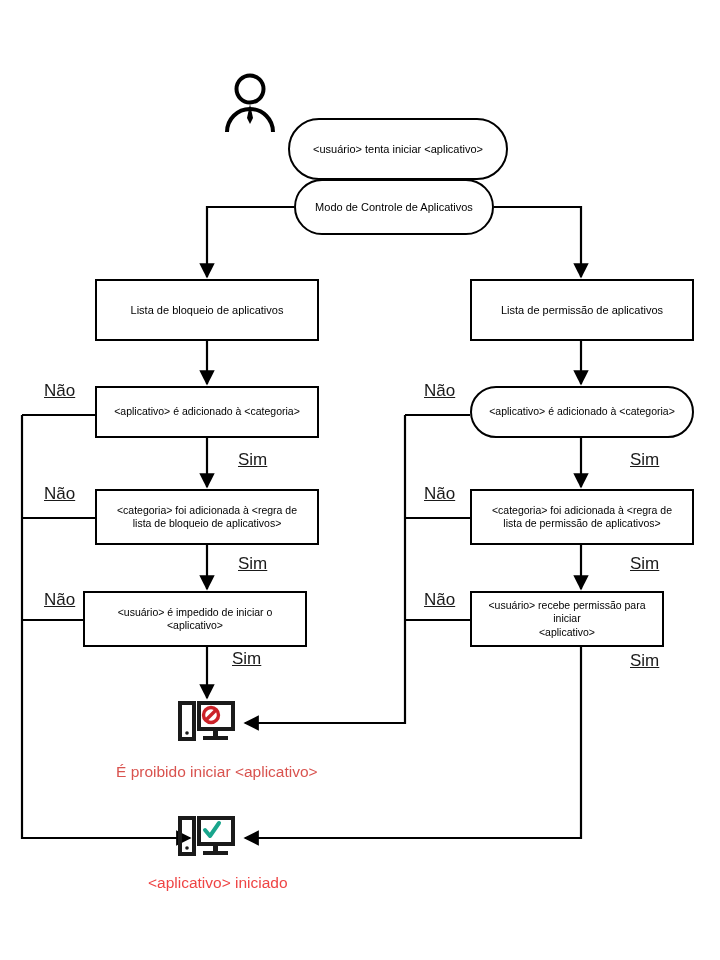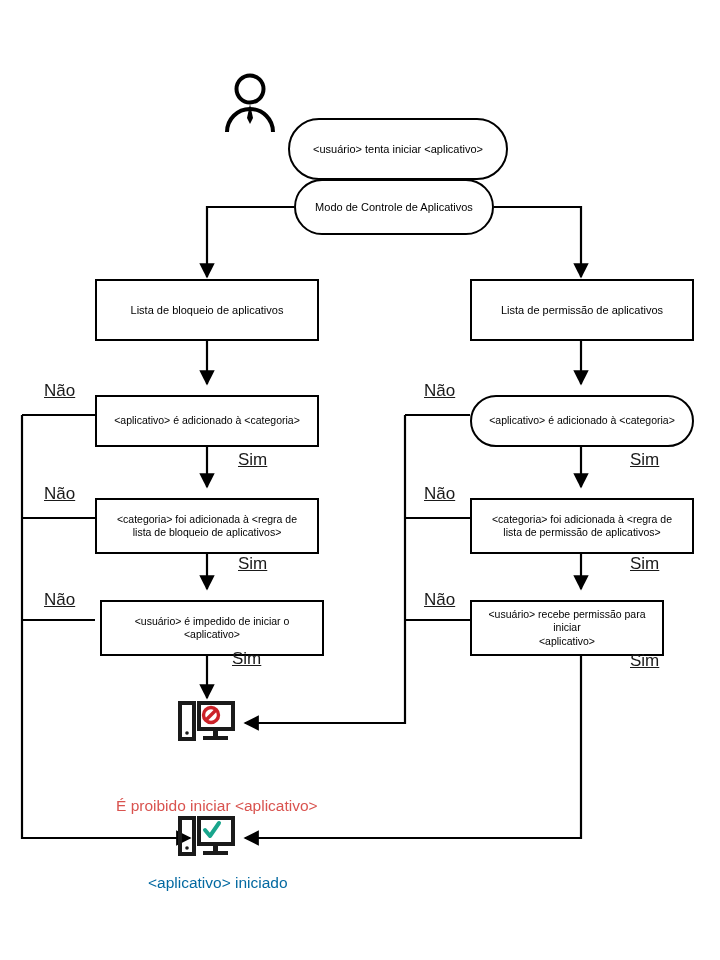--- a/index.html
+++ b/index.html
@@ -48,41 +48,41 @@
     white-space: pre-line;
   }
   .rounded {
     border-radius: 999px;
   }
 
   
   .n-start  { font-size: 11px; margin-top: 48px; }
   .n-mode   { font-size: 11px; align-items: center; }
   .n-list   { font-size: 11px; }
-  .n-step   { font-size: 10.5px; margin-top: 9px; }
+  .n-step   { font-size: 10.5px; }
 
   
   .elabel {
     position: absolute;
     font-size: 17px;
     color: #1a1a1a;
     white-space: nowrap;
     z-index: 4;
     text-decoration: underline;
   }
 
   
   .caption {
     position: absolute;
     font-size: 15.5px;
     white-space: nowrap;
     z-index: 4;
   }
   .caption.denied  { color: #d9534f; }
-  .caption.allowed { color: #0369a1; }
+  .caption.allowed { color: #ef4444; }
 
   
   .icon-wrap {
     position: absolute;
     z-index: 4;
   }
   .person-icon { left: 222px; top: 72px; width: 56px; height: 62px; }
   .pc-icon     { width: 58px; height: 48px; }
   .pc-deny     { left: 178px; top: 700px; }
   .pc-allow    { left: 178px; top: 815px; }
@@ -168,21 +168,21 @@
   <div class="node n-step" style="left:95px; top:489px; width:224px; height:56px;">
     <span class="txt">&lt;categoria&gt; foi adicionada à &lt;regra de
 lista de bloqueio de aplicativos&gt;</span>
   </div>
 
   <div class="node n-step" style="left:470px; top:489px; width:224px; height:56px;">
     <span class="txt">&lt;categoria&gt; foi adicionada à &lt;regra de
 lista de permissão de aplicativos&gt;</span>
   </div>
 
-  <div class="node n-step" style="left:100px; top:591px; width:224px; height:56px;">
+  <div class="node n-step" style="left:83px; top:591px; width:224px; height:56px;">
     <span class="txt">&lt;usuário&gt; é impedido de iniciar o
 &lt;aplicativo&gt;</span>
   </div>
 
   <div class="node n-step" style="left:470px; top:591px; width:194px; height:56px;">
     <span class="txt">&lt;usuário&gt; recebe permissão para iniciar
 &lt;aplicativo&gt;</span>
   </div>
 
   <div class="elabel" style="left:44px; top:381px;">Não</div>
@@ -205,21 +205,21 @@
     <svg viewBox="0 0 58 48" width="58" height="48" xmlns="http://www.w3.org/2000/svg">
       <rect x="2" y="3" width="14" height="36" fill="none" stroke="#1a1a1a" stroke-width="4"></rect>
       <circle cx="9" cy="33" r="1.8" fill="#1a1a1a"></circle>
       <rect x="21" y="3" width="34" height="26" fill="none" stroke="#1a1a1a" stroke-width="4"></rect>
       <rect x="35" y="29" width="5" height="7" fill="#1a1a1a"></rect>
       <rect x="25" y="36" width="25" height="4" fill="#1a1a1a"></rect>
       <circle cx="33" cy="15" r="7.5" fill="none" stroke="#cc2229" stroke-width="3.4"></circle>
       <line x1="28" y1="20" x2="38" y2="10" stroke="#cc2229" stroke-width="3.4"></line>
     </svg>
   </div>
-  <div class="caption denied" style="left:116px; top:797px;">É proibido iniciar &lt;aplicativo&gt;</div>
+  <div class="caption denied" style="left:116px; top:763px;">É proibido iniciar &lt;aplicativo&gt;</div>
 
   <div class="icon-wrap pc-icon pc-allow">
     <svg viewBox="0 0 58 48" width="58" height="48" xmlns="http://www.w3.org/2000/svg">
       <rect x="2" y="3" width="14" height="36" fill="none" stroke="#1a1a1a" stroke-width="4"></rect>
       <circle cx="9" cy="33" r="1.8" fill="#1a1a1a"></circle>
       <rect x="21" y="3" width="34" height="26" fill="none" stroke="#1a1a1a" stroke-width="4"></rect>
       <rect x="35" y="29" width="5" height="7" fill="#1a1a1a"></rect>
       <rect x="25" y="36" width="25" height="4" fill="#1a1a1a"></rect>
       <path d="M 27 15 L 32 21 L 41 8" fill="none" stroke="#18a58c" stroke-width="4" stroke-linecap="round" stroke-linejoin="round"></path>
     </svg>

